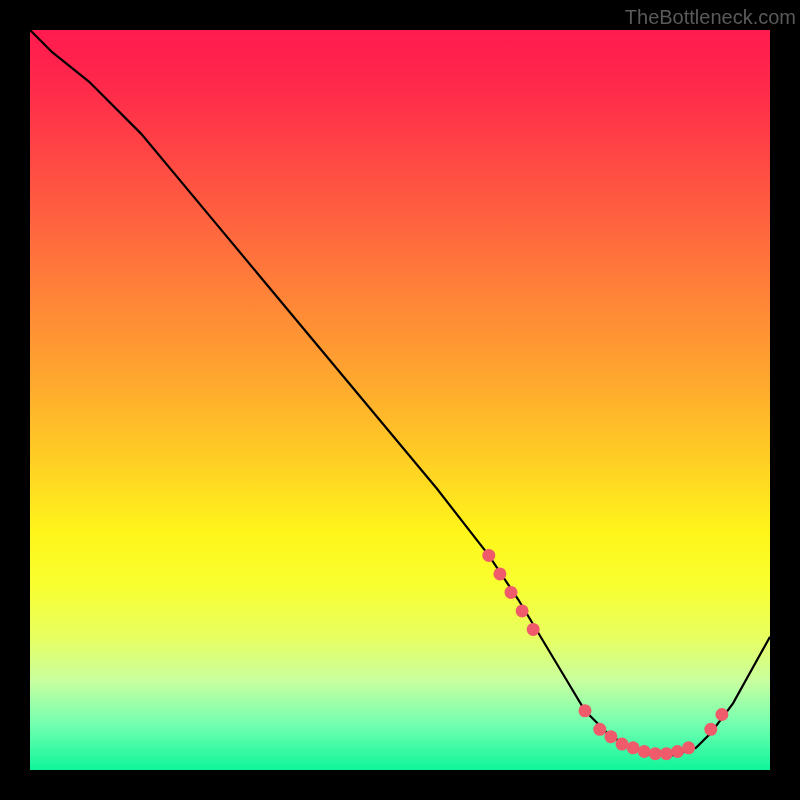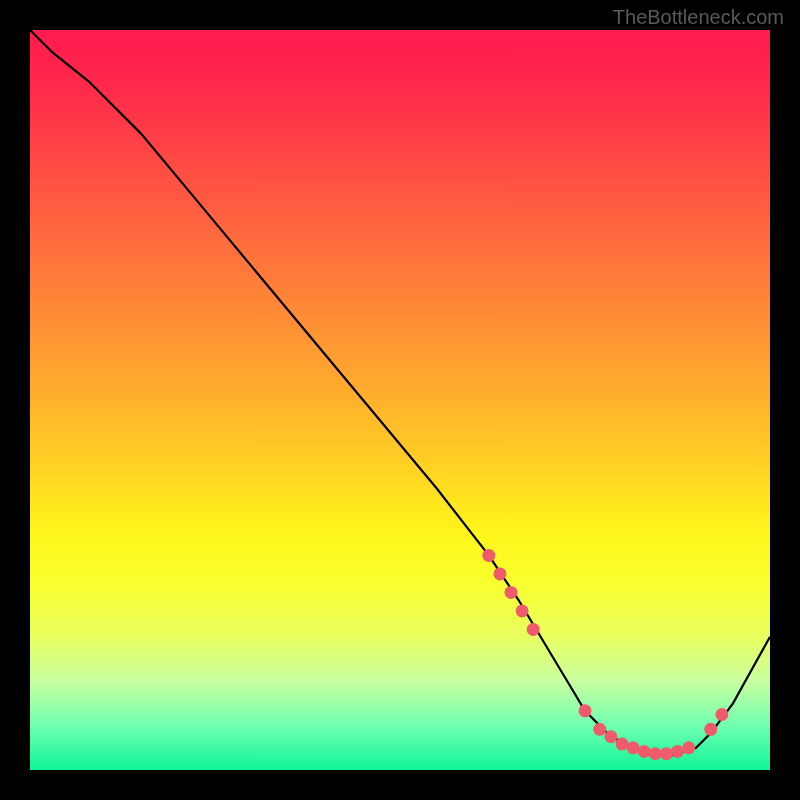--- a/index.html
+++ b/index.html
@@ -6,21 +6,21 @@
   body {
     width: 800px;
     height: 800px;
     background: #000;
     position: relative;
     font-family: Arial, sans-serif;
   }
   .watermark {
     position: absolute;
     top: 6px;
-    right: 16px;
+    right: 4px;
     color: #5a5a5a;
     font-size: 20px;
     font-weight: 500;
     z-index: 10;
     margin-left: 40px;
   }
   .plot-area {
     position: absolute;
     left: 30px;
     top: 30px;

